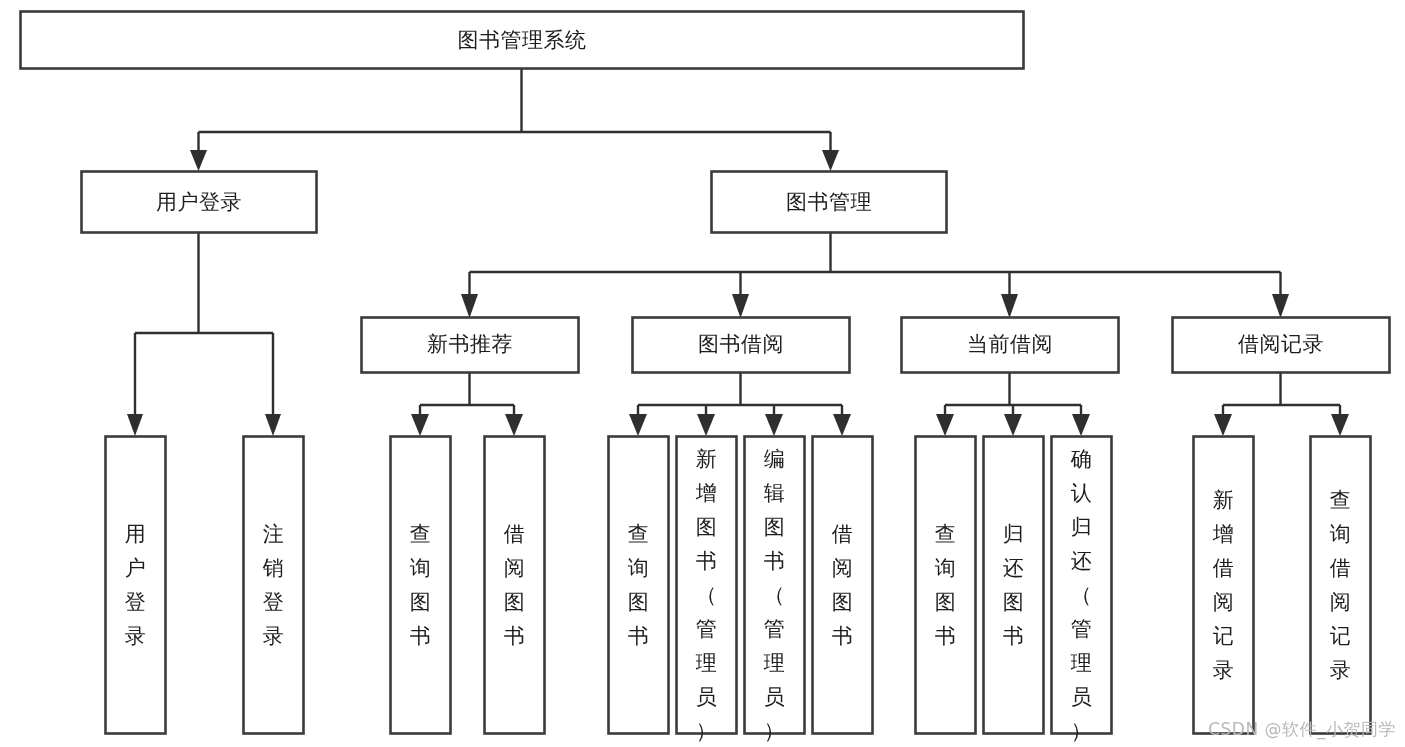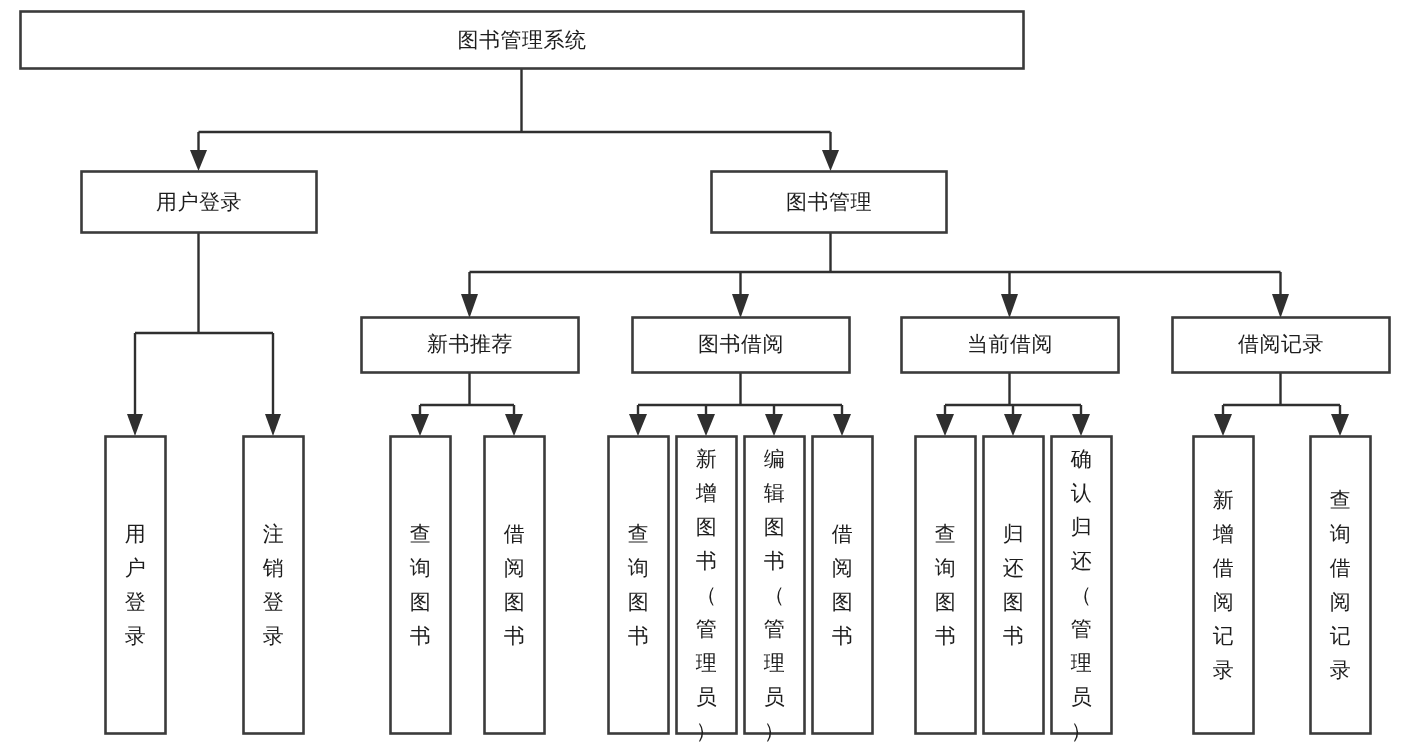--- a/index.html
+++ b/index.html
@@ -232,13 +232,14 @@
       <text class="node-label-v vtext" x="1223" y="0"><tspan x="1223.5" y="501" dominant-baseline="middle">新</tspan><tspan x="1223.5" y="535" dominant-baseline="middle">增</tspan><tspan x="1223.5" y="569" dominant-baseline="middle">借</tspan><tspan x="1223.5" y="603" dominant-baseline="middle">阅</tspan><tspan x="1223.5" y="637" dominant-baseline="middle">记</tspan><tspan x="1223.5" y="671" dominant-baseline="middle">录</tspan></text>
     </g>
 
     <g>
       <rect class="node-box" x="1310.5" y="436.5" width="60" height="297"></rect>
       <text class="node-label-v vtext" x="1340" y="0"><tspan x="1340.5" y="501" dominant-baseline="middle">查</tspan><tspan x="1340.5" y="535" dominant-baseline="middle">询</tspan><tspan x="1340.5" y="569" dominant-baseline="middle">借</tspan><tspan x="1340.5" y="603" dominant-baseline="middle">阅</tspan><tspan x="1340.5" y="637" dominant-baseline="middle">记</tspan><tspan x="1340.5" y="671" dominant-baseline="middle">录</tspan></text>
     </g>
 
   </svg>
 
+  <div class="watermark">CSDN @软件_小贺同学</div>
 </div>
 
 </body></html>

